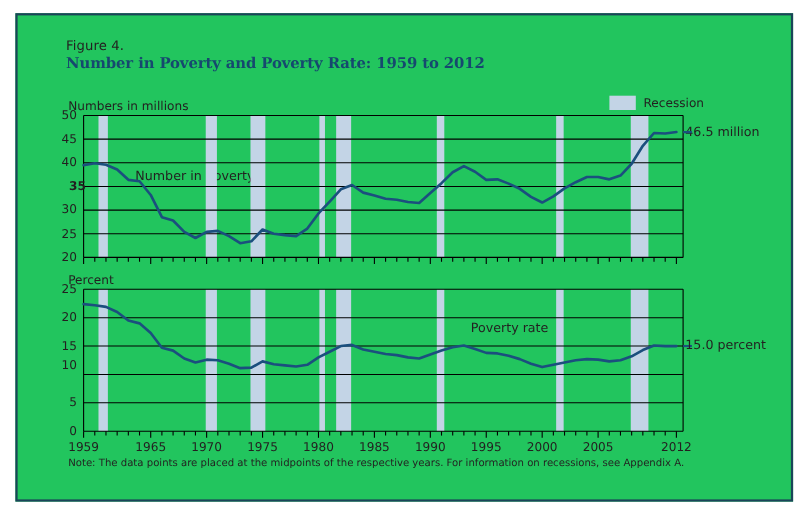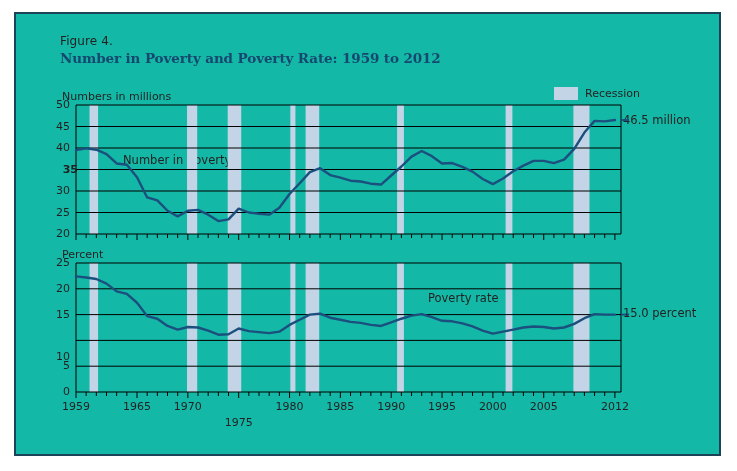--- a/index.html
+++ b/index.html
@@ -14,21 +14,21 @@
     overflow: hidden;
   }
   #figure-frame {
     position: absolute;
     left: 14px;
     top: 12px;
     width: 707px;
     height: 444px;
     border: 2px solid #1b4459;
     box-sizing: border-box;
-    background: #14b8a6;
+    background: #22c55e;
   }
   .fig-number {
     position: absolute;
     left: 44px;
     top: 20px;
     font-size: 12px;
     color: #231f20;
     font-family: "DejaVu Sans", sans-serif;
     letter-spacing: 0.1px;
   }
@@ -273,38 +273,39 @@
         <line x1="598.8992537313442" y1="378" x2="598.8992537313442" y2="384" stroke="#000" stroke-width="1"></line>
         <polyline points="60.00,262.42 70.17,263.45 80.34,265.00 90.50,269.64 100.67,277.38 110.84,279.96 121.01,288.73 131.18,302.15 141.34,304.73 151.51,311.95 161.68,315.56 171.85,312.98 182.01,313.50 192.18,316.60 202.35,320.72 212.52,320.21 222.69,314.53 232.85,317.11 243.02,318.14 253.19,319.18 263.36,317.63 273.53,310.92 283.69,305.76 293.86,300.60 304.03,299.57 314.20,303.70 324.37,305.76 334.53,307.82 344.70,308.86 354.87,310.92 365.04,311.95 375.21,308.34 385.37,304.73 395.54,301.63 405.71,300.08 415.88,303.18 426.04,306.79 436.21,307.31 446.38,309.37 456.55,312.47 466.72,316.60 476.88,319.69 487.05,317.63 497.22,315.56 507.39,313.50 517.56,312.47 527.72,312.98 537.89,314.53 548.06,313.50 558.23,309.89 568.40,304.21 578.56,300.08 588.73,300.60 598.90,300.60" fill="none" stroke="#1b4f7e" stroke-width="2.4" stroke-linejoin="round" stroke-linecap="round"></polyline>
         <line x1="605" y1="300.6" x2="613" y2="300.6" stroke="#1b4f7e" stroke-width="2"></line>
       </g>
     </svg>
 
   <div class="axis-caption" style="left:46px; top:234px;">Percent</div>
   <div class="end-label" style="left:607px; top:292px;">15.0 percent</div>
   <div class="series-label" style="left:412px; top:277px;">Poverty rate</div>
 
+  <div class="notes" style="top:402px;">Note: The data points are placed at the midpoints of the respective years. For information on recessions, see Appendix A.</div>
 
 <div class="ytick" style="left: 28px; top: 213px;">20</div>
     <div class="ytick" style="left: 28px; top: 191.5px;">25</div>
     <div class="ytick" style="left: 28px; top: 170px;">30</div>
     <div class="ytick" style="left: 36px; top: 148.5px; font-weight: bold;">35</div>
     <div class="ytick" style="left: 28px; top: 127px;">40</div>
     <div class="ytick" style="left: 28px; top: 105.5px;">45</div>
     <div class="ytick" style="left: 28px; top: 84px;">50</div>
     <div class="ytick" style="left: 28px; top: 371px;">0</div>
     <div class="ytick" style="left: 28px; top: 345.2px;">5</div>
-    <div class="ytick" style="left: 28px; top: 336px;">10</div>
+    <div class="ytick" style="left: 28px; top: 311px;">10</div>
     <div class="ytick" style="left: 28px; top: 293.6px;">15</div>
     <div class="ytick" style="left: 28px; top: 267.8px;">20</div>
     <div class="ytick" style="left: 28px; top: 242px;">25</div>
     <div class="xtick" style="left: 40px; top: 386px;">1959</div>
     <div class="xtick" style="left: 101.007px; top: 386px;">1965</div>
     <div class="xtick" style="left: 151.847px; top: 386px;">1970</div>
-    <div class="xtick" style="left: 202.687px; top: 386px; margin-top: 16px;">1975</div>
+    <div class="xtick" style="left: 202.687px; top: 386px;">1975</div>
     <div class="xtick" style="left: 253.526px; top: 386px;">1980</div>
     <div class="xtick" style="left: 304.366px; top: 386px;">1985</div>
     <div class="xtick" style="left: 355.205px; top: 386px;">1990</div>
     <div class="xtick" style="left: 406.045px; top: 386px;">1995</div>
     <div class="xtick" style="left: 456.884px; top: 386px;">2000</div>
     <div class="xtick" style="left: 507.724px; top: 386px;">2005</div>
     <div class="xtick" style="left: 578.899px; top: 386px;">2012</div>
   </div>
 
 </body></html>

